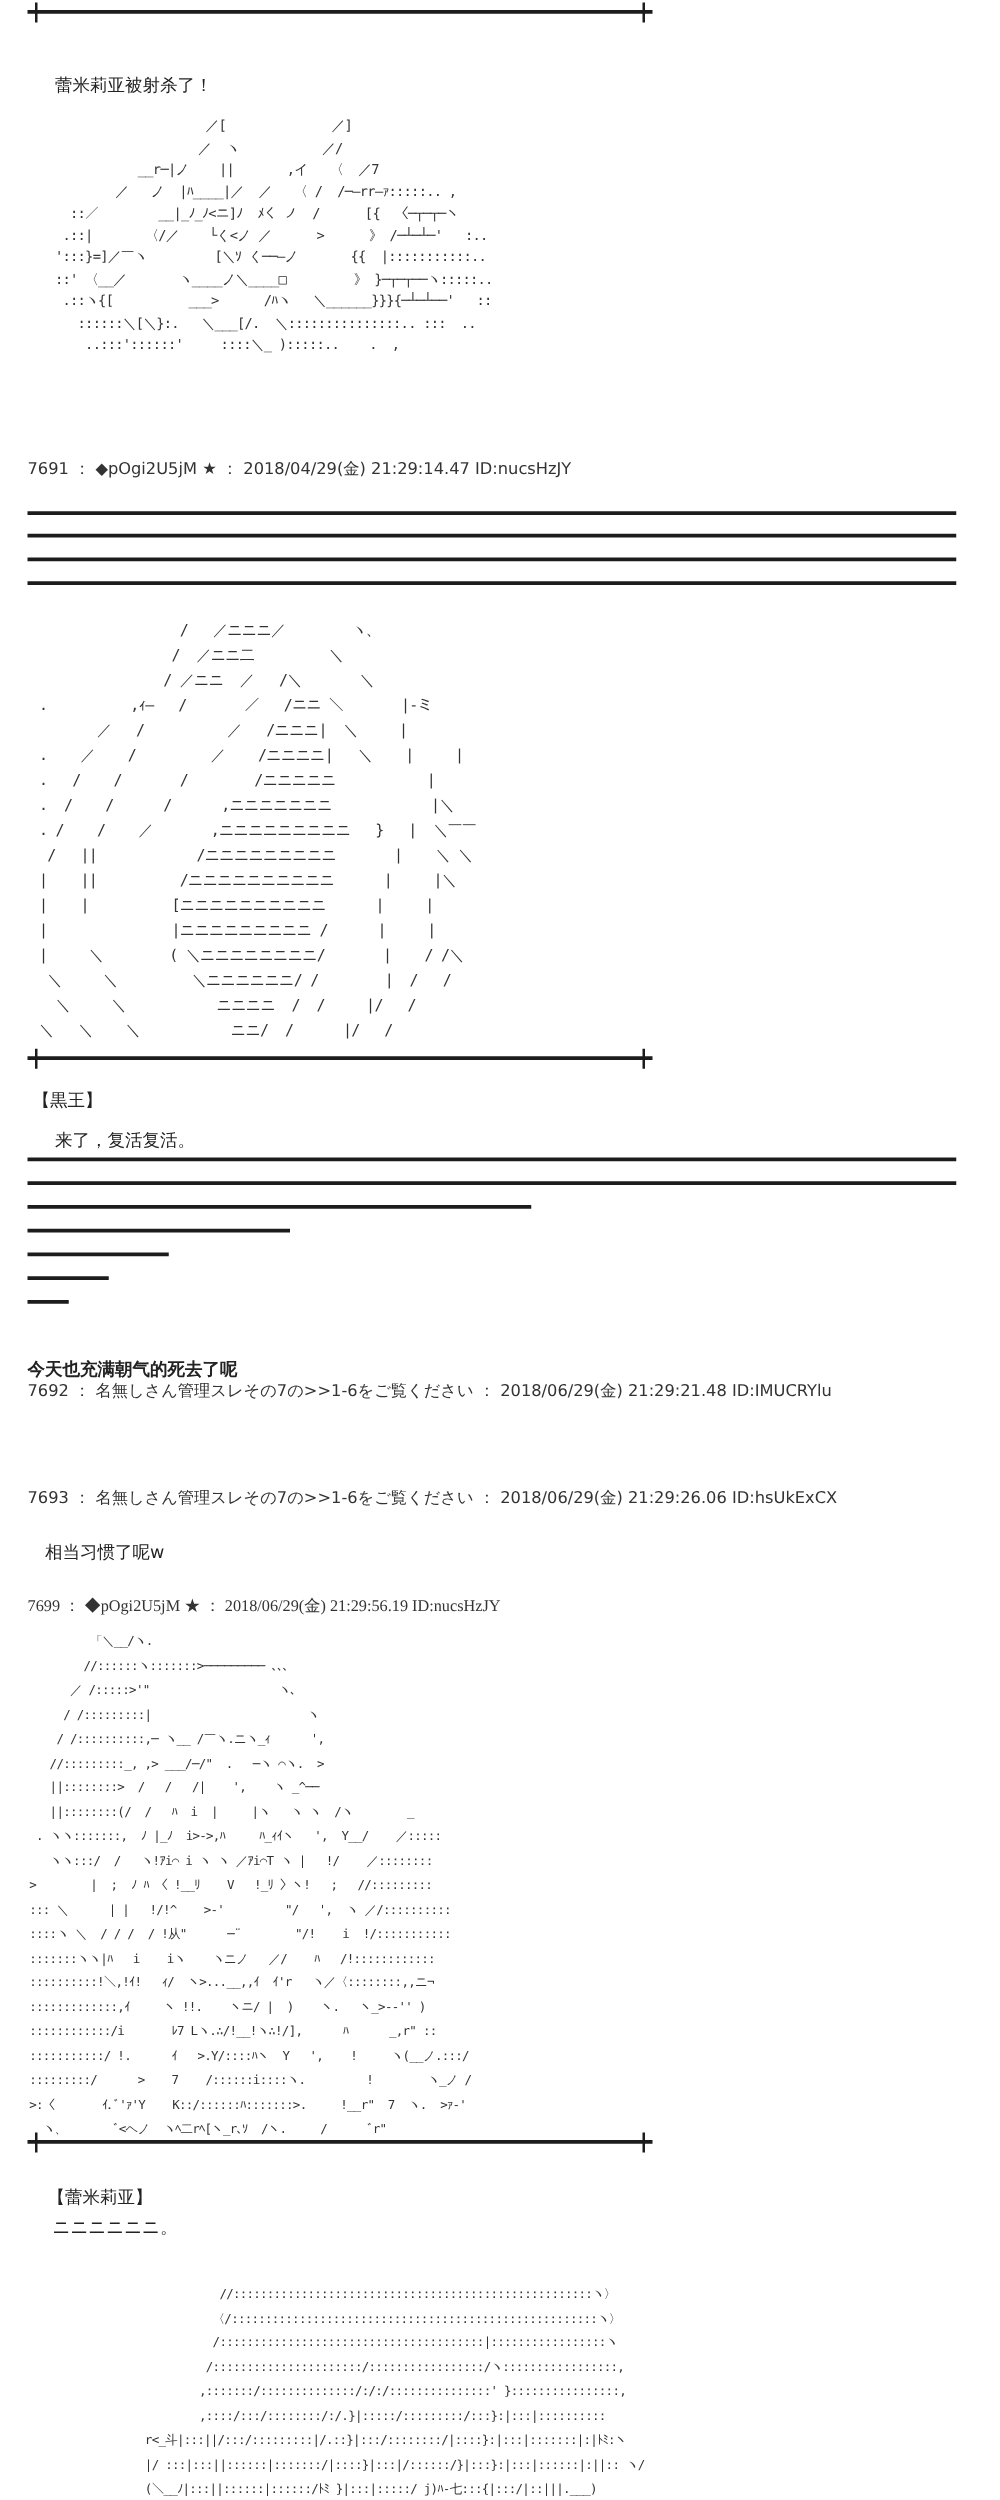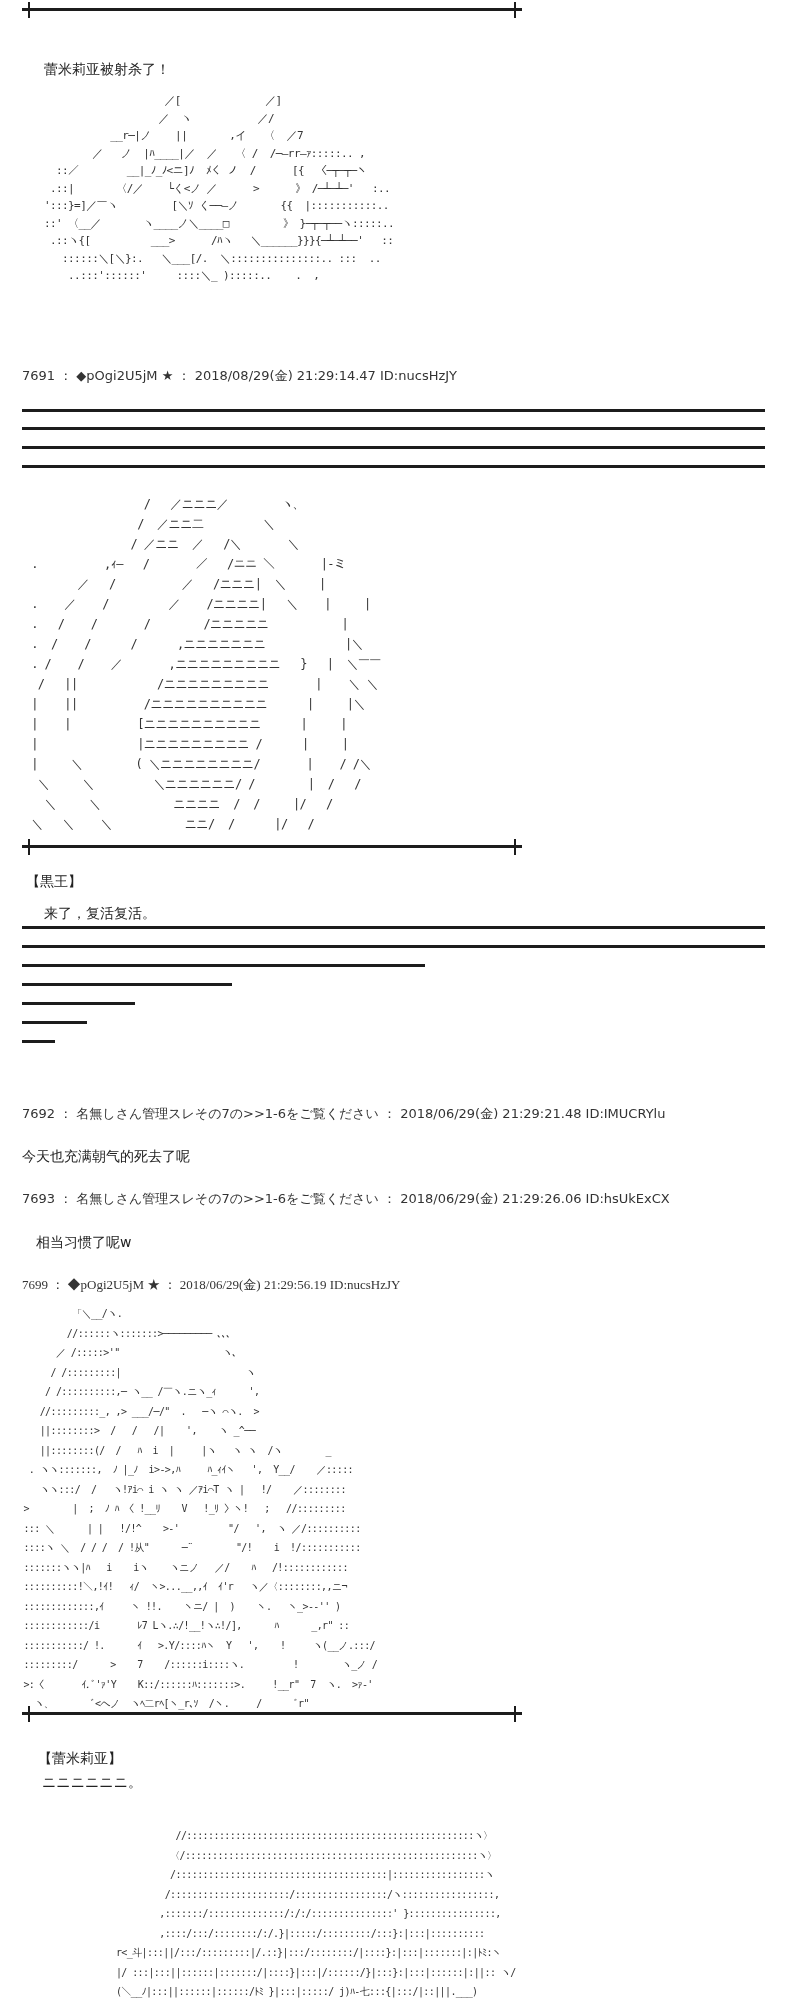--- a/index.html
+++ b/index.html
@@ -27,21 +27,21 @@
            __r─|ノ    ||       ,イ   〈  ／7
         ／   ノ  |ﾊ____|／  ／   〈 /  /─―rr―ｧ:::::.. ,
   ::／        __|_ﾉ_ﾉ&lt;ニ]ﾉ  ﾒく ノ  /      [{  〈─┬─┬─ヽ
  .::|       〈/／    └く&lt;ノ ／      &gt;      》 /─┴─┴─'   :..
 ':::}=]／￣ヽ         [＼ｿ く──―ノ       {{  |:::::::::::..
 ::' 〈__／       ヽ____ノ＼____□         》 }─┬─┬──ヽ:::::..
  .::ヽ{[          ___&gt;      /ﾊヽ   ＼______}}}{─┴─┴──'   ::
    ::::::＼[＼}:.   ＼___[/.  ＼:::::::::::::::.. :::  ..
     ..:::'::::::'     ::::＼_ ):::::..    .  ,</pre>
 
-<div class="hdr" style="top:367px;">7691 ： ◆pOgi2U5jM ★ ： 2018/08/29(金) 21:29:14.47 ID:nucsHzJY</div>
+<div class="hdr" style="top:367px;">7691 ： ◆pOgi2U5jM ★ ： 2018/04/29(金) 21:29:14.47 ID:nucsHzJY</div>
 <div class="hline" style="top:409px; width:743px;"></div>
 <div class="hline" style="top:427px; width:743px;"></div>
 <div class="hline" style="top:446px; width:743px;"></div>
 <div class="hline" style="top:465px; width:743px;"></div>
 
 <pre class="aa" id="aa2" style="left:18px; top:494px; font-size:12px; line-height:20px;">                   /   ／ニニニ／        ヽ、
                   /  ／ニニ二         ＼
                  / ／ニニ  ／   /＼       ＼
   .          ,ｨ―   /       ／   /ニニ ＼       |-ミ
          ／   /          ／   /ニニニ|  ＼     |
@@ -69,21 +69,21 @@
     <div class="hline" style="top: 926px; width: 743px;"></div>
     <div class="hline" style="top: 945px; width: 743px;"></div>
     <div class="hline" style="top: 964px; width: 403px;"></div>
     <div class="hline" style="top: 983px; width: 210px;"></div>
     <div class="hline" style="top: 1002px; width: 113px;"></div>
     <div class="hline" style="top: 1021px; width: 65px;"></div>
     <div class="hline" style="top: 1040px; width: 33px;"></div>
   </div>
 
 <div class="hdr" style="top:1105px;">7692 ： 名無しさん管理スレその7の&gt;&gt;1-6をご覧ください ： 2018/06/29(金) 21:29:21.48 ID:IMUCRYlu</div>
-<div class="text" style="left:22px; top:1127px;">今天也充满朝气的死去了呢</div>
+<div class="text" style="left:22px; top:1067px;font-weight:bold;">今天也充满朝气的死去了呢</div>
 
 <div class="hdr" style="top:1190px;">7693 ： 名無しさん管理スレその7の&gt;&gt;1-6をご覧ください ： 2018/06/29(金) 21:29:26.06 ID:hsUkExCX</div>
 <div class="text" style="left:36px; top:1213px;">相当习惯了呢w</div>
 
 <div class="hdr" style="top:1276px;font-family:Liberation Serif, serif;">7699 ： ◆pOgi2U5jM ★ ： 2018/06/29(金) 21:29:56.19 ID:nucsHzJY</div>
 
 <pre class="aa" id="aa3" style="left:18px; top:1304px; font-size:10px; line-height:19.5px;">          「＼__/ヽ.
          //::::::ヽ:::::::&gt;───────── ､､､
        ／ /:::::&gt;'"                   ヽ､
       / /:::::::::|                       ヽ

